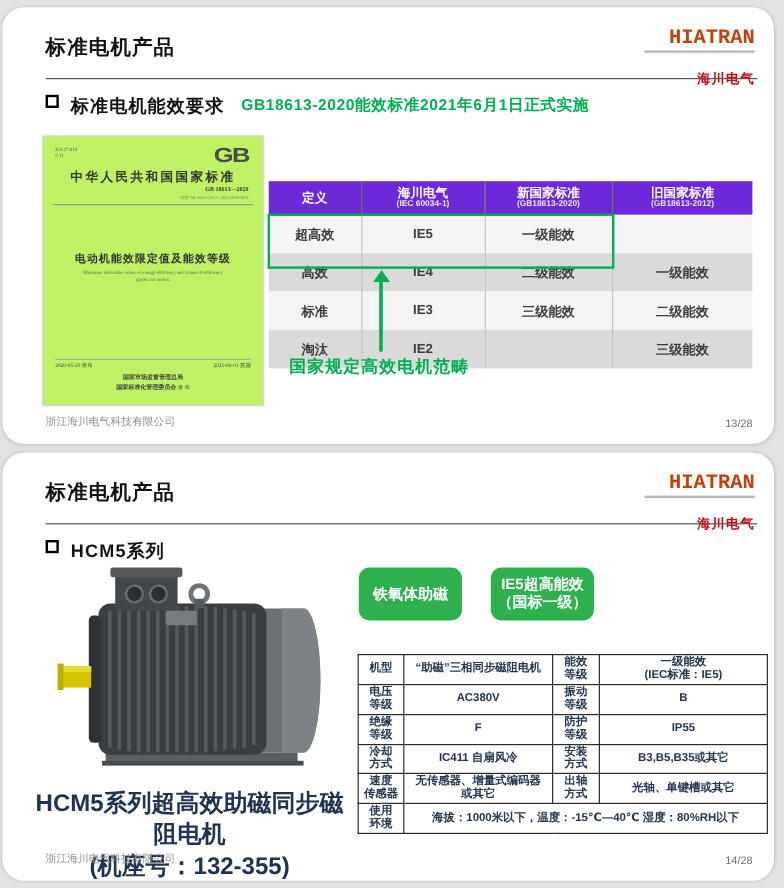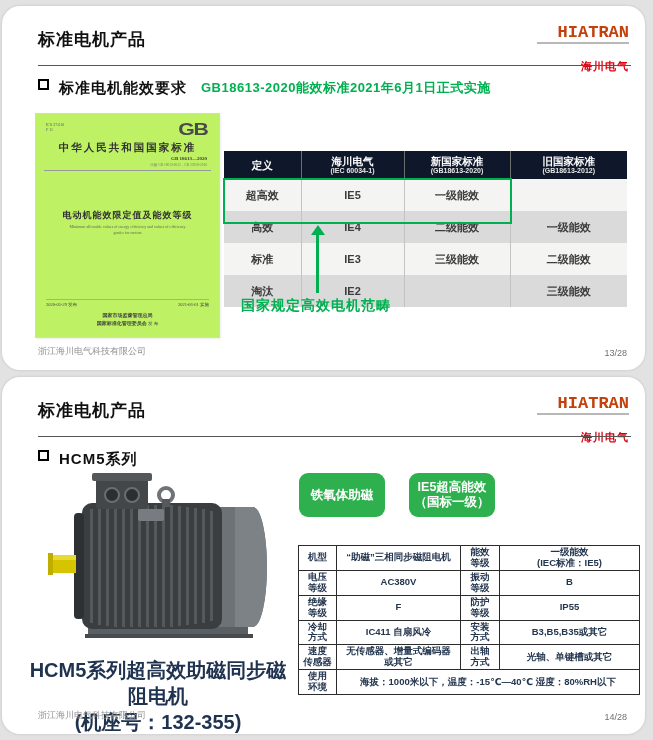--- a/index.html
+++ b/index.html
@@ -68,21 +68,21 @@
     justify-content:space-between; font-size:4.5px; color:#444;
     border-top:1px solid #aaa; padding-top:2px; }
   .gb-issuers { position:absolute; left:0; right:0; top:198px; text-align:center;
     font-size:5px; font-weight:bold; color:#444; line-height:1.5; }
   .gb-issue-label { font-size:4.5px; font-weight:normal; }
 
   
   .etable { position:absolute; left:222px; top:145px; width:403px; border-collapse:collapse; table-layout:fixed; }
   .etable th, .etable td { text-align:center; vertical-align:middle; }
   .etable thead th {
-    background:#0f172a; color:#fff; height:28px; font-size:10.5px; font-weight:bold;
+    background:#6d28d9; color:#fff; height:28px; font-size:10.5px; font-weight:bold;
     border-left:1px solid #6e6e6e; line-height:1.15;
   }
   .etable thead th:first-child { border-left:none; }
   .etable thead .th-sub { display:block; font-size:7px; font-weight:bold; color:#e8e8e8; }
   .etable tbody td {
     height:32px; font-size:11px; font-weight:bold; color:#3d3d3d;
     border-left:1px solid #c3c3c3;
   }
   .etable tbody td:first-child { border-left:none; }
   .etable tbody tr:nth-child(odd)  td { background:#f4f4f2; }

